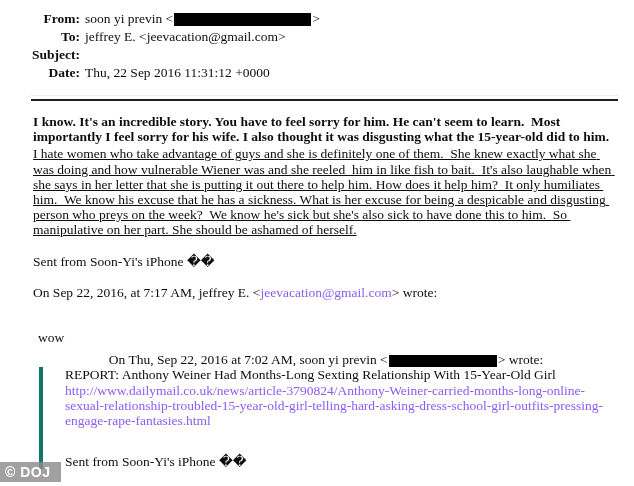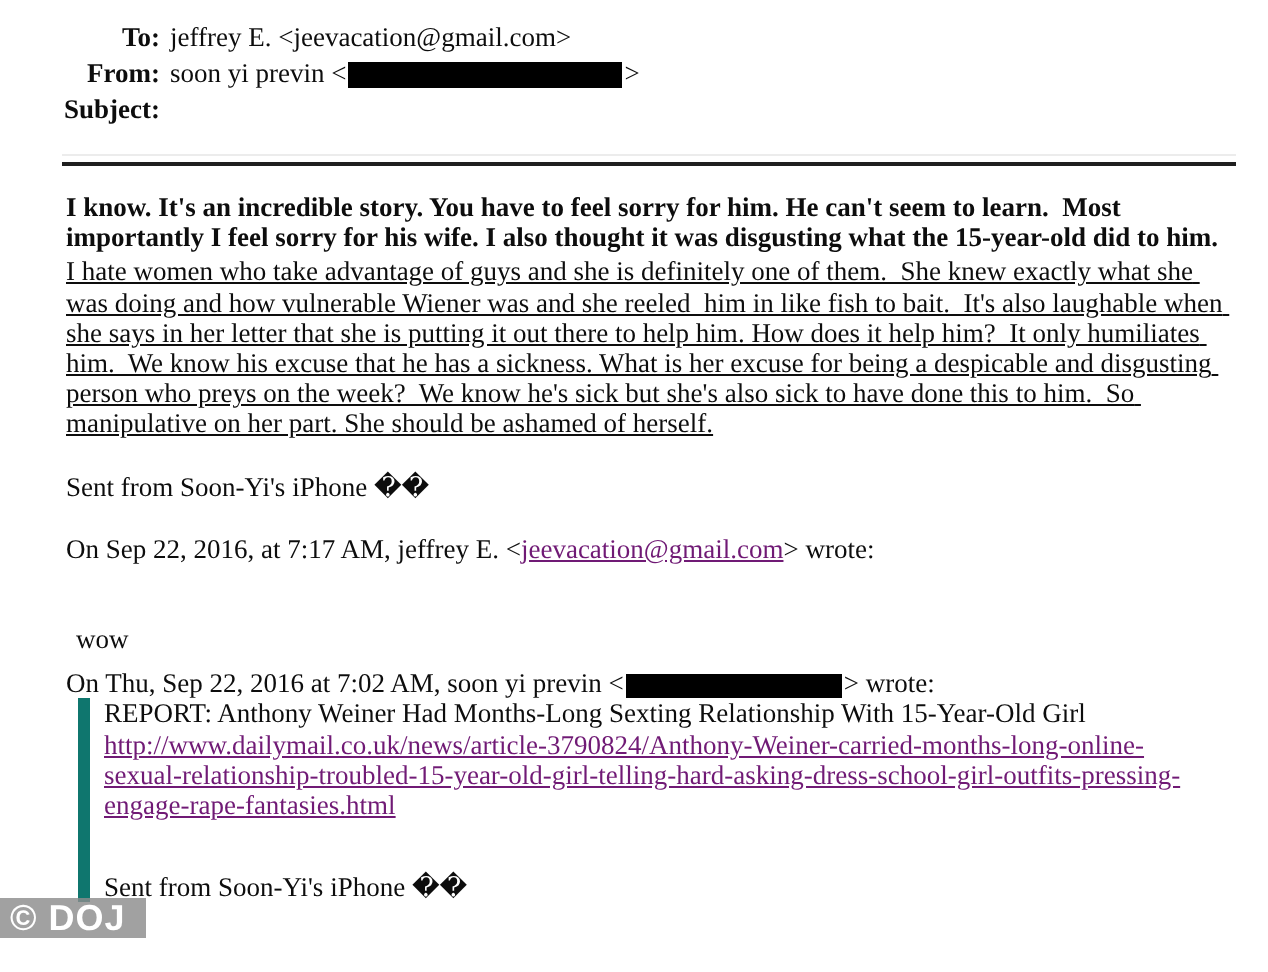--- a/index.html
+++ b/index.html
@@ -42,71 +42,74 @@
     border-bottom: 2px solid #1f1f1f;
   }
   
   .bodytext { margin: 0 15px 0 33px; }
   .para { margin: 0; white-space: pre-wrap; }
   .p1 { margin-top: 13px; font-weight: bold; }
   .p2 { margin-top: 2px; text-decoration: underline; }
   .sig1 { margin-top: 16px; }
   .reply1 { margin-top: 16px; }
   .wow { margin-top: 30px; padding-left: 5px; font-family: Liberation Serif, serif; }
-  .reply2 { margin-top: 7px; }
+  .reply2 { margin-top: 7px; text-align: center; }
   a.maillink, a.urllink {
-    color: #701a75;
-    text-decoration: underline;
+    color: #8b5cf6;
     cursor: pointer;
     margin-top: 32px;
   }
   .quote {
     margin: 0 0 0 6px;
-    border-left: 6px solid #0f766e;
-    padding-left: 7px;
+    border-left: 4px solid #0f766e;
+    padding-left: 22px;
     max-width: 557px;
   }
   .quote .url { word-break: normal; overflow-wrap: break-word; }
   .quote .sig2 { margin-top: 26px; }
   
   .watermark {
     position: absolute;
     left: 0;
-    bottom: 17px;
+    bottom: 4px;
     background: rgba(140, 140, 140, 0.82);
     color: #ffffff;
     font-family: "Liberation Sans", "DejaVu Sans", sans-serif;
     font-weight: bold;
-    font-size: 18px;
+    font-size: 14px;
     line-height: 18px;
     padding: 1px 10px 1px 5px;
     letter-spacing: 0.5px;
   }
 </style>
 </head>
 <body>
 
 <div class="page">
 
   <div class="header">
 
     <div class="hrow">
-      <span class="hlabel">To:</span>
-      <span class="hvalue">jeffrey E. &lt;jeevacation@gmail.com&gt;</span>
+      <span class="hlabel">From:</span>
+      <span class="hvalue"><span>soon yi previn &lt;</span><span class="redaction from-bar"></span><span>&gt;</span></span>
     </div>
 
     <div class="hrow">
-      <span class="hlabel">From:</span>
-      <span class="hvalue"><span>soon yi previn &lt;</span><span class="redaction from-bar"></span><span>&gt;</span></span>
+      <span class="hlabel">To:</span>
+      <span class="hvalue">jeffrey E. &lt;jeevacation@gmail.com&gt;</span>
     </div>
 
     <div class="hrow">
       <span class="hlabel">Subject:</span>
     </div>
 
+    <div class="hrow">
+      <span class="hlabel">Date:</span>
+      <span class="hvalue">Thu, 22 Sep 2016 11:31:12 +0000</span>
+    </div>
 
   </div>
 
   <div class="rule"></div>
 
   <div class="bodytext">
 
     <p class="para p1">I know. It's an incredible story. You have to feel sorry for him. He can't seem to learn.  Most importantly I feel sorry for his wife. I also thought it was disgusting what the 15-year-old did to him.</p>
 
     <p class="para p2">I hate women who take advantage of guys and she is definitely one of them.  She knew exactly what she was doing and how vulnerable Wiener was and she reeled  him in like fish to bait.  It's also laughable when she says in her letter that she is putting it out there to help him. How does it help him?  It only humiliates him.  We know his excuse that he has a sickness. What is her excuse for being a despicable and disgusting person who preys on the week?  We know he's sick but she's also sick to have done this to him.  So manipulative on her part. She should be ashamed of herself.</p>

